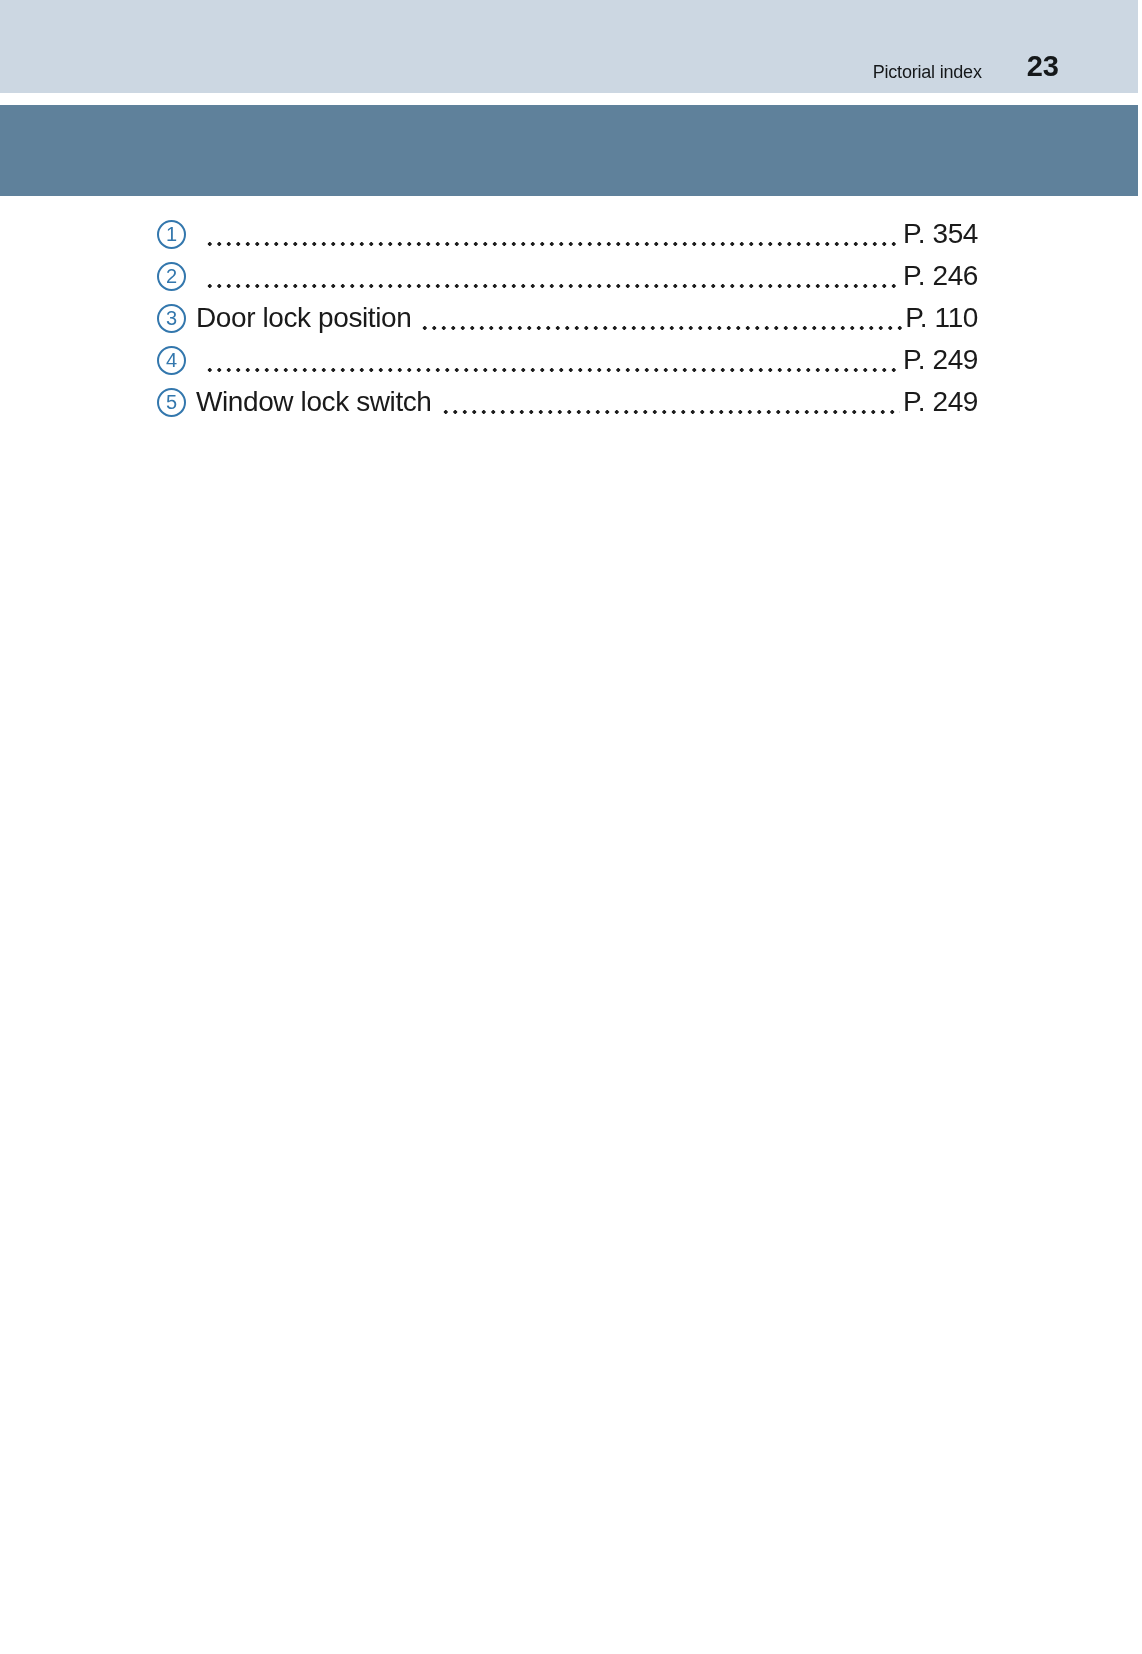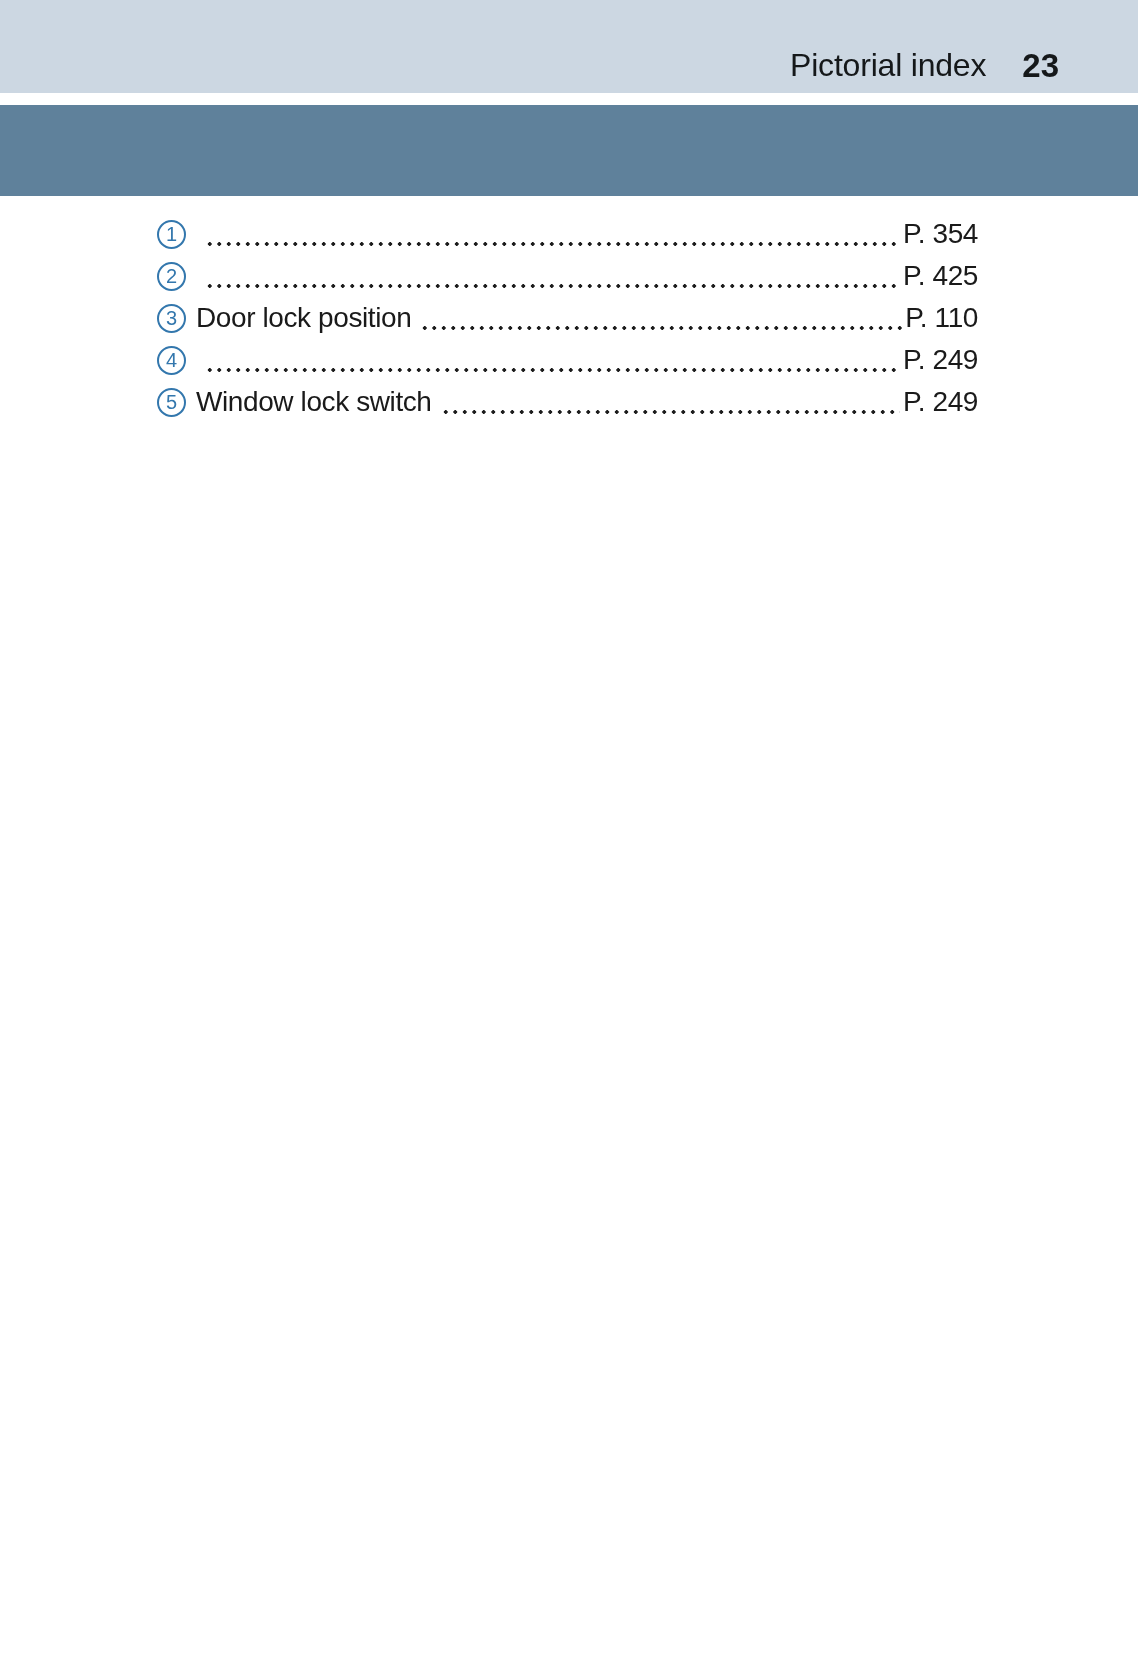--- a/index.html
+++ b/index.html
@@ -20,32 +20,32 @@
     box-sizing: border-box;
     height: 93px;
     margin-right: 4px;
     background: #ccd7e2;
     display: flex;
     justify-content: flex-end;
     align-items: flex-end;
     padding: 0 79px 12px 0;
   }
   .section-title {
-    font-size: 32px;
+    font-size: 18px;
     font-weight: 500;
     letter-spacing: -0.2px;
     color: #15181a;
     line-height: 1;
   }
   .page-number {
-    font-size: 33px;
+    font-size: 29px;
     font-weight: 700;
     color: #15181a;
     line-height: 0.95;
-    margin-left: 36px;
+    margin-left: 45px;
     text-align: right;
   }
 
   
   .chapter-band {
     height: 91px;
     margin-top: 12px;
     margin-right: 4px;
     background: #5f819b;
   }
@@ -113,21 +113,21 @@
 
 <ol class="index-list">
   <li class="index-row">
     <span class="num-badge">1</span>
     <span class="dot-leader"></span>
     <span class="page-ref">P. 354</span>
   </li>
   <li class="index-row">
     <span class="num-badge">2</span>
     <span class="dot-leader"></span>
-    <span class="page-ref">P. 425</span>
+    <span class="page-ref">P. 246</span>
   </li>
   <li class="index-row">
     <span class="num-badge">3</span>
     <span class="item-label">Door lock position</span>
     <span class="dot-leader"></span>
     <span class="page-ref">P. 110</span>
   </li>
   <li class="index-row">
     <span class="num-badge">4</span>
     <span class="dot-leader"></span>

